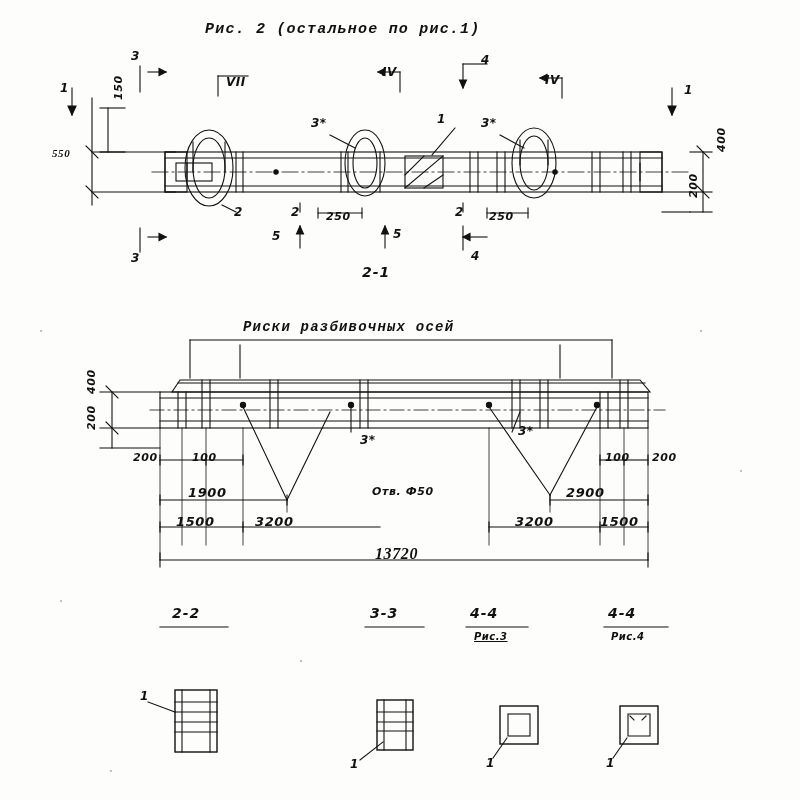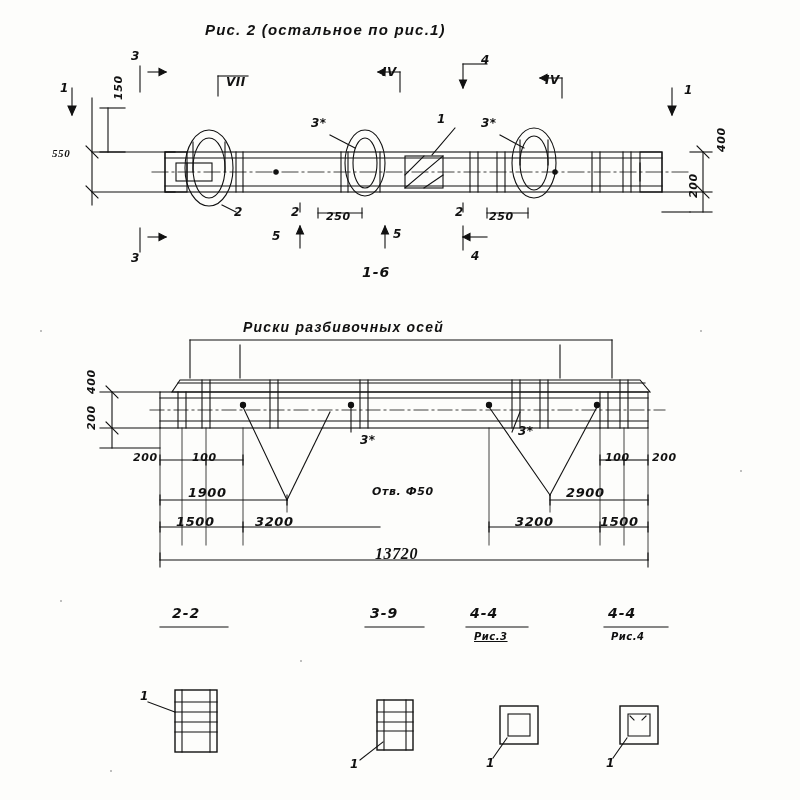--- a/index.html
+++ b/index.html
@@ -18,21 +18,21 @@
   }
   .lbl {
     position: absolute;
     white-space: nowrap;
     font-family: "DejaVu Sans", sans-serif;
     color: #111;
     line-height: 1;
     letter-spacing: 0.5px;
   }
   .hand {
-    font-family: Liberation Sans, sans-serif;
+    font-family: Liberation Mono, monospace;
     font-style: italic;
     font-weight: 700;
   }
   .title {
     font-size: 15px;
     letter-spacing: 1.2px;
   }
   .dim {
     font-size: 11px;
     font-style: italic;
@@ -345,21 +345,21 @@
   <div class="lbl mark" style="left:291px; top:206px;">2</div>
   <div class="lbl mark" style="left:455px; top:206px;">2</div>
 
   <div class="lbl dim rot90" style="left:113px; top:100px;">150</div>
   <div class="lbl dim" style="left:52px; top:148px;font-family:Liberation Serif, serif;">550</div>
   <div class="lbl dim" style="left:326px; top:211px;">250</div>
   <div class="lbl dim" style="left:489px; top:211px;">250</div>
   <div class="lbl dim rot90" style="left:716px; top:152px;">400</div>
   <div class="lbl dim rot90" style="left:688px; top:198px;">200</div>
 
-  <div class="lbl secname" style="left:362px; top:265px;">1-6</div>
+  <div class="lbl secname" style="left:362px; top:265px;">2-1</div>
 
   <div class="lbl title hand" style="left:228px; top:320px; font-size:14px;margin-left:15px;">Риски  разбивочных  осей</div>
 
   <div class="lbl dim rot90" style="left:86px; top:394px;">400</div>
   <div class="lbl dim rot90" style="left:86px; top:430px;">200</div>
 
   <div class="lbl dim" style="left:133px; top:452px;">200</div>
   <div class="lbl dim" style="left:192px; top:452px;">100</div>
   <div class="lbl dim" style="left:605px; top:452px;">100</div>
   <div class="lbl dim" style="left:652px; top:452px;">200</div>
@@ -372,21 +372,21 @@
   <div class="lbl dim" style="left:255px; top:515px; font-size:13px;">3200</div>
   <div class="lbl dim" style="left:515px; top:515px; font-size:13px;">3200</div>
   <div class="lbl dim" style="left:600px; top:515px; font-size:13px;">1500</div>
 
   <div class="lbl dim" style="left:375px; top:546px; font-size:16px;font-family:Liberation Serif, serif;">13720</div>
 
   <div class="lbl mark" style="left:360px; top:434px;">3*</div>
   <div class="lbl mark" style="left:518px; top:425px;">3*</div>
 
   <div class="lbl secname" style="left:172px; top:606px;">2-2</div>
-  <div class="lbl secname" style="left:370px; top:606px;">3-9</div>
+  <div class="lbl secname" style="left:370px; top:606px;">3-3</div>
   <div class="lbl secname" style="left:470px; top:606px;">4-4</div>
   <div class="lbl small" style="left:474px; top:632px;text-decoration:underline;">Рис.3</div>
   <div class="lbl secname" style="left:608px; top:606px;">4-4</div>
   <div class="lbl small" style="left:611px; top:632px;">Рис.4</div>
 
   <div class="lbl mark" style="left:140px; top:690px;">1</div>
   <div class="lbl mark" style="left:350px; top:758px;">1</div>
   <div class="lbl mark" style="left:486px; top:757px;">1</div>
   <div class="lbl mark" style="left:606px; top:757px;">1</div>
 

